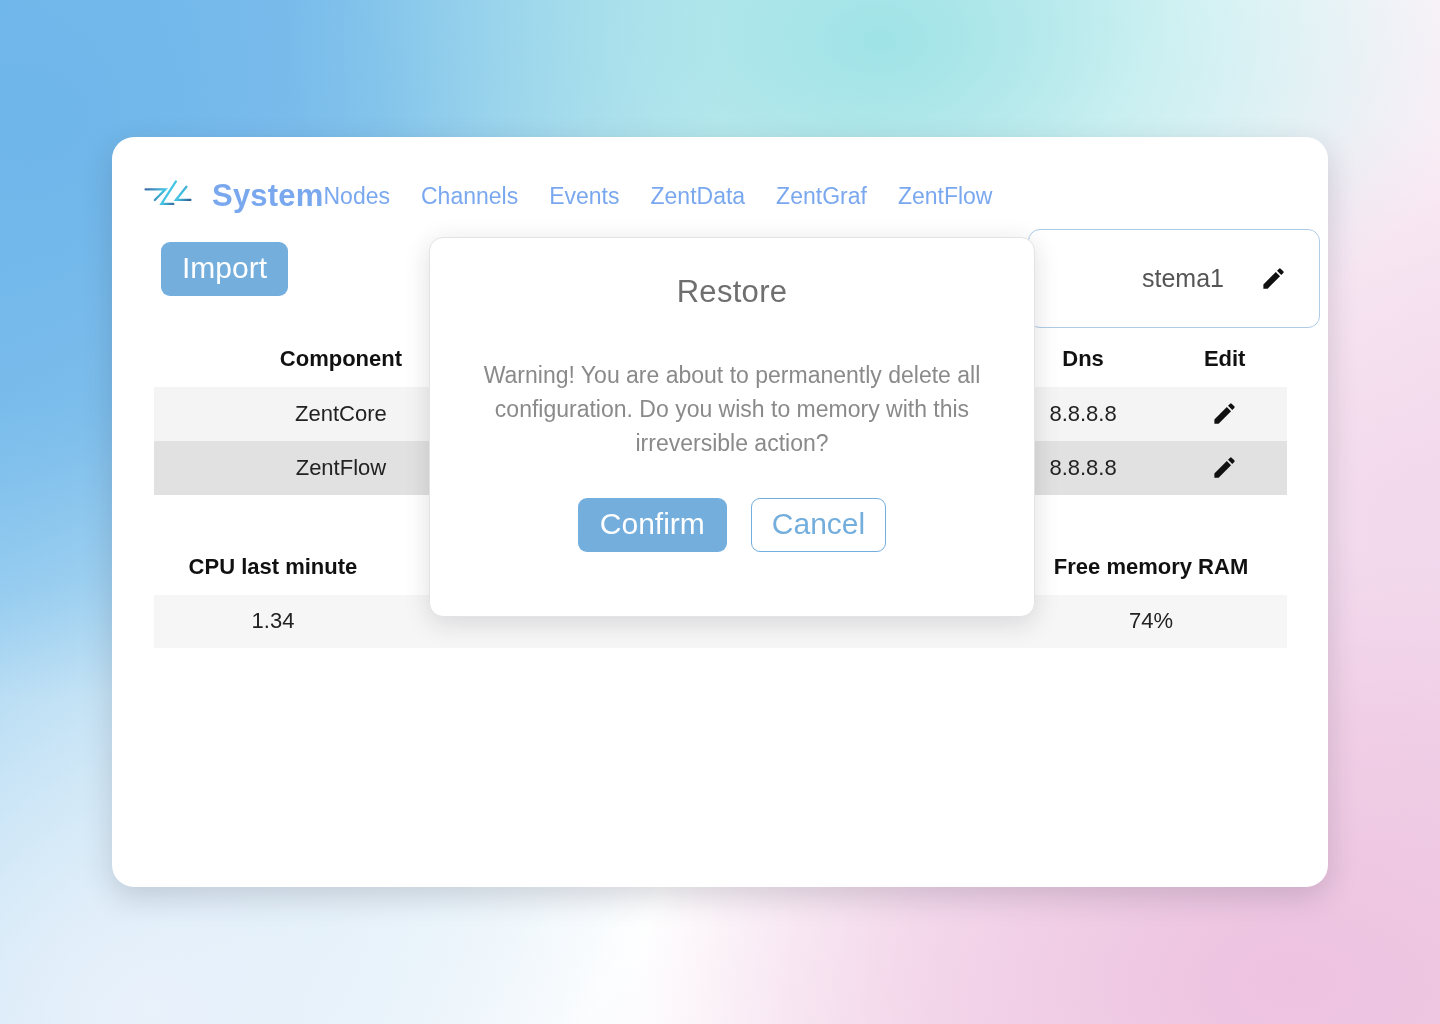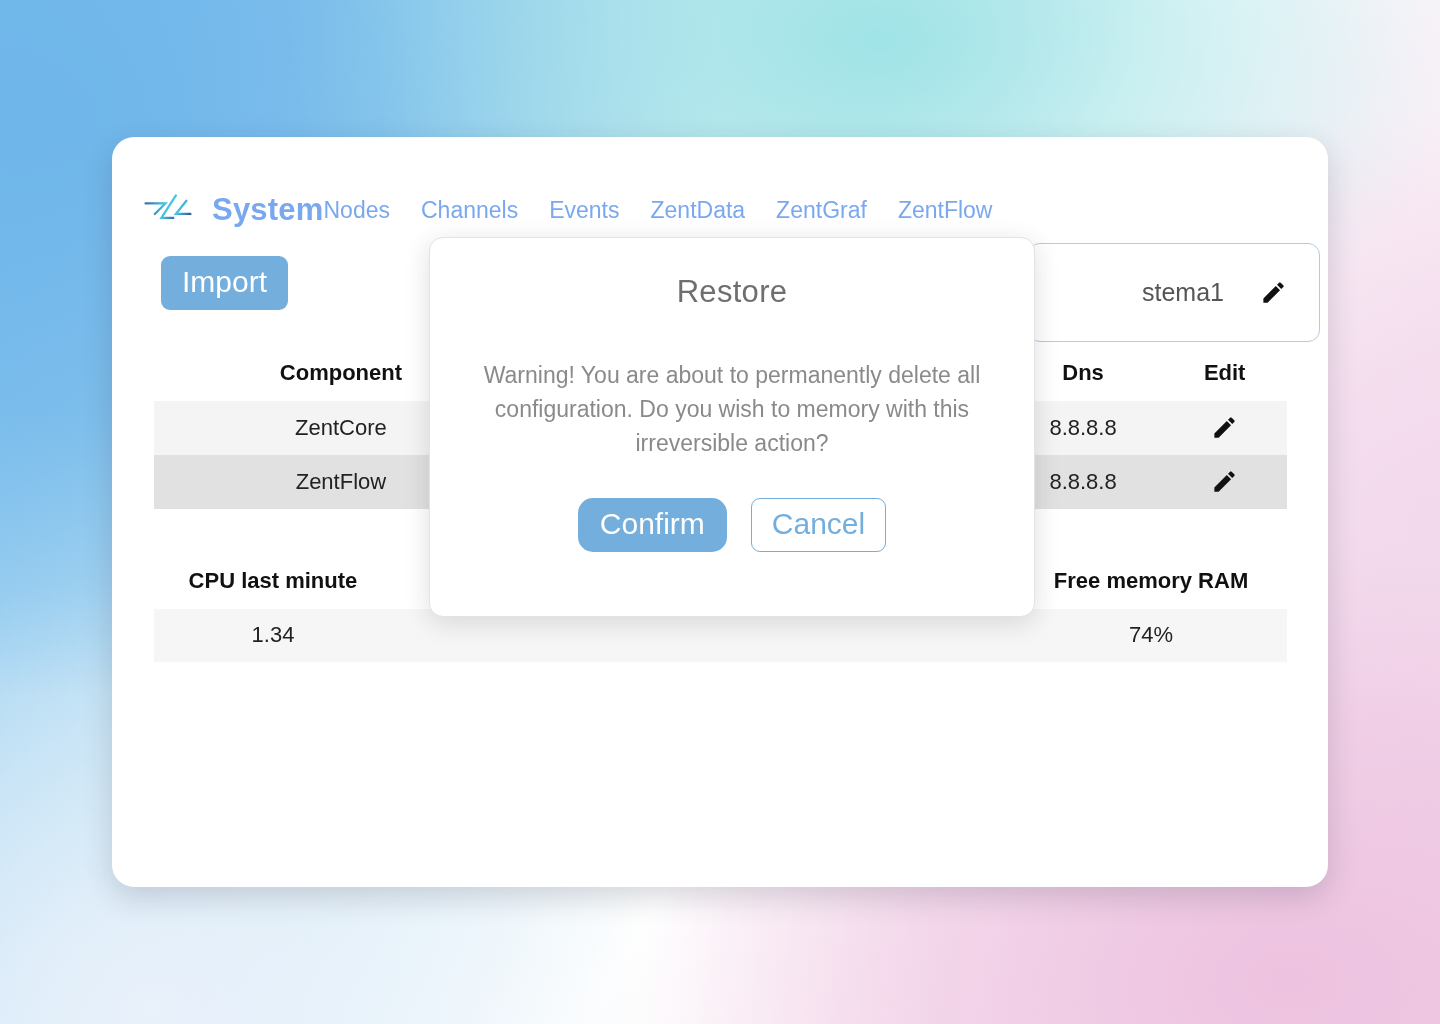--- a/index.html
+++ b/index.html
@@ -35,21 +35,21 @@
     background: #ffffff;
     border-radius: 22px;
     box-shadow: 0 10px 30px rgba(40,40,60,0.18);
     overflow: hidden;
   }
 
   
   .topbar {
     display: flex;
     align-items: center;
-    padding: 40px 0 0 23px;
+    padding: 26px 0 0 23px;
     gap: 0;
   }
 
   .logo {
     width: 66px;
     height: 66px;
     flex: 0 0 66px;
     display: block;
   }
 
@@ -201,21 +201,21 @@
     margin-top: 38px;
     display: flex;
     align-items: center;
     gap: 24px;
   }
 
   .btn-confirm {
     background: #74aedd;
     color: #ffffff;
     border: none;
-    border-radius: 15px;
+    border-radius: 9px;
     font-size: 30px;
     font-family: "Liberation Sans", sans-serif;
     padding: 9px 22px 11px 22px;
     cursor: pointer;
     line-height: 1.12;
   }
 
   .btn-cancel {
     background: #ffffff;
     color: #74aedd;

